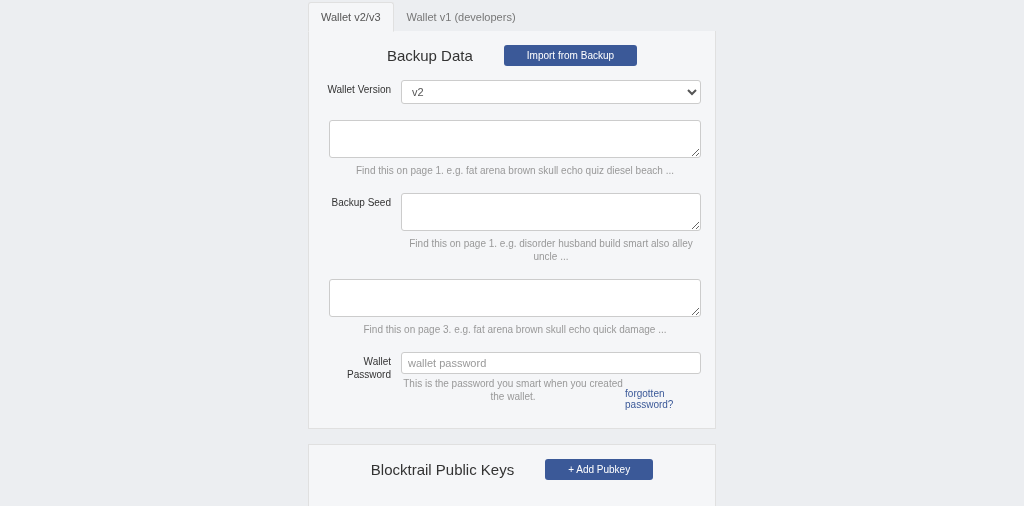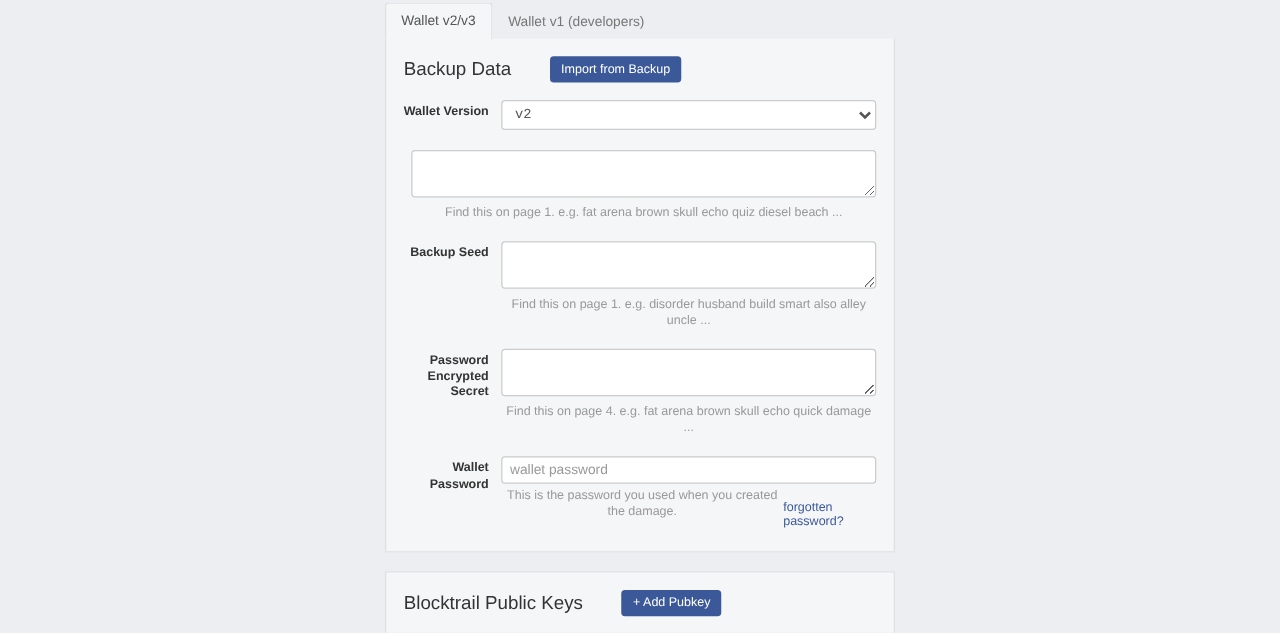--- a/index.html
+++ b/index.html
@@ -12,21 +12,20 @@
     height: 506px;
     overflow: hidden;
   }
   .container {
     width: 408px;
     margin-left: 308px;
     padding-top: 2px;
   }
   .tabs {
     display: flex;
-    align-items: center;
   }
   .tab {
     padding: 8px 12px;
     font-size: 11px;
     color: #777;
     border: 1px solid transparent;
     border-bottom: none;
     cursor: pointer;
     background: transparent;
   }
@@ -42,50 +41,50 @@
     border: 1px solid #e0e0e0;
     border-top: none;
     padding: 14px 14px 18px 14px;
     margin-top: -1px;
   }
   .sep {
     height: 16px;
   }
   .panel-header {
     display: flex;
-    justify-content: flex-start;
+    justify-content: center;
     align-items: center;
     margin-bottom: 14px;
     gap: 31px;
   }
   .panel-title {
     font-size: 15px;
     font-weight: 400;
     color: #333;
   }
   .btn {
     background: #3b5998;
     color: #fff;
     border: none;
     font-size: 10px;
-    padding: 5px 9px;
+    padding: 5px 23px;
     border-radius: 3px;
     cursor: pointer;
   }
   .form-row {
     display: flex;
     align-items: flex-start;
     margin-bottom: 16px;
   }
   .form-row:last-child { margin-bottom: 0; }
   .form-label {
     width: 72px;
     text-align: right;
     font-size: 10px;
-    font-weight: bold;
+    font-weight: normal;
     color: #333;
     padding-top: 4px;
     padding-right: 4px;
     line-height: 1.25;
   }
   .form-control-wrap {
     flex: 1;
     margin-left: 6px;
   }
   .form-control {
@@ -93,21 +92,20 @@
     border: 1px solid #ccc;
     border-radius: 3px;
     padding: 4px 6px;
     font-size: 11px;
     color: #555;
     background: #fff;
     font-family: inherit;
   }
   select.form-control {
     height: 24px;
-    font-family: Liberation Mono, monospace;
   }
   textarea.form-control {
     height: 38px;
     resize: both;
   }
   .help-text {
     font-size: 10px;
     color: #999;
     margin-top: 3px;
     line-height: 1.3;
@@ -159,33 +157,32 @@
 
     <div class="form-row">
       <div class="form-label">Backup Seed</div>
       <div class="form-control-wrap">
         <textarea class="form-control" style=""></textarea>
         <div class="help-text">Find this on page 1. e.g. disorder husband build smart also alley uncle ...</div>
       </div>
     </div>
 
     <div class="form-row">
-      <div class="form-label">Password Encrypted Secret</div>
       <div class="form-control-wrap">
         <textarea class="form-control" style=""></textarea>
-        <div class="help-text">Find this on page 4. e.g. fat arena brown skull echo quick damage ...</div>
+        <div class="help-text">Find this on page 3. e.g. fat arena brown skull echo quick damage ...</div>
       </div>
     </div>
 
     <div class="form-row">
       <div class="form-label">Wallet Password</div>
       <div class="form-control-wrap">
         <input type="password" class="form-control" placeholder="wallet password" style="">
         <div class="help-row">
-          <div class="help-text">This is the password you used when you created the damage.</div>
+          <div class="help-text">This is the password you smart when you created the wallet.</div>
           <div class="forgot-link">forgotten password?</div>
         </div>
       </div>
     </div>
   </div>
 
   <div class="sep"></div>
 
   <div class="panel" style="border-top:1px solid #e0e0e0;">
     <div class="panel-header">

